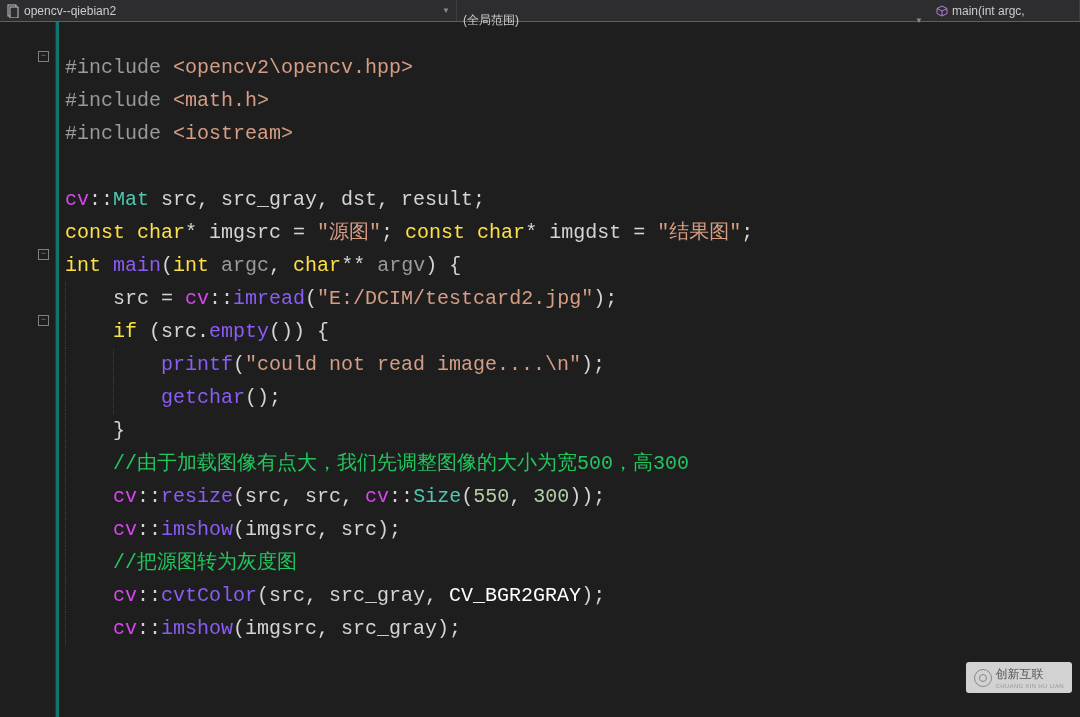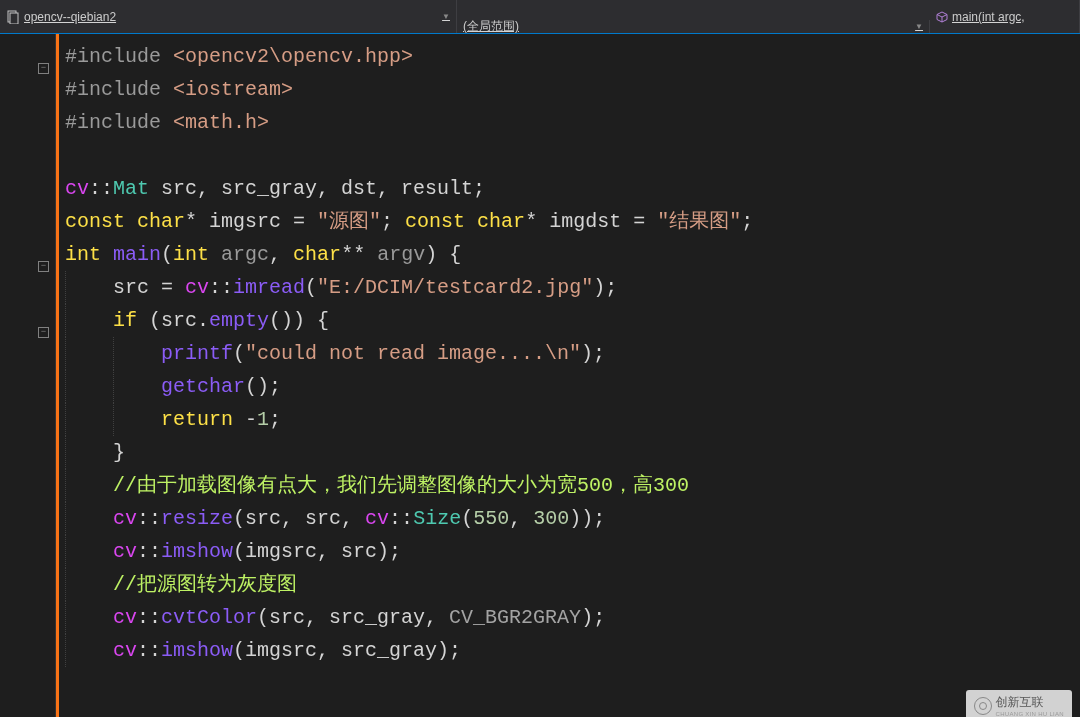--- a/index.html
+++ b/index.html
@@ -7,26 +7,25 @@
   background: #1e1e1e;
   font-family: Consolas, 'Courier New', monospace;
   font-size: 20px;
   width: 1080px;
   height: 717px;
   overflow: hidden;
   color: #d4d4d4;
 }
 .toolbar {
   display: flex;
-  height: 34px;
+  height: 22px;
   background: #2d2d30;
   border-bottom: 1px solid #007acc;
   font-family: 'Segoe UI', Arial, sans-serif;
   font-size: 12px;
-  text-decoration: underline;
 }
 .toolbar-section {
   display: flex;
   align-items: center;
   padding: 0 6px;
   border-right: 1px solid #3e3e42;
   color: #cccccc;
 }
 .toolbar-section.left { width: 457px; }
 .toolbar-section.mid { flex: 1; justify-content: center; margin-top: 20px; }
@@ -73,22 +72,22 @@
   border: 1px solid #808080;
   color: #808080;
   font-size: 9px;
   line-height: 9px;
   text-align: center;
   background: #1e1e1e;
   cursor: pointer;
 }
 .code {
   flex: 1;
-  padding-top: 6px;
-  border-left: 3px solid #f97316;
+  padding-top: 29px;
+  border-left: 3px solid #0f766e;
   padding-left: 2px;
   position: relative;
 }
 .code-line {
   height: 33px;
   line-height: 33px;
   white-space: pre;
   position: relative;
   padding-left: 4px;
 }
@@ -96,27 +95,27 @@
   position: absolute;
   top: 0; bottom: 0;
   border-left: 1px dotted #404040;
 }
 .kw { color: #fde047; font-family: Liberation Mono, monospace; }
 .type { color: #4ec9b0; margin-top: 13px; }
 .str { color: #d69d85; }
 .fn { color: #8b5cf6; }
 .num { color: #b5cea8; }
 .param { color: #9a9a9a; }
-.define { color: #a3a3a3; }
-.comment { color: #bef264; }
+.define { color: #ffffff; }
+.comment { color: #22c55e; }
 .ns { color: #d946ef; }
 .watermark {
   position: absolute;
   right: 8px;
-  bottom: 8px;
+  bottom: 24px;
   font-family: Arial, sans-serif;
   font-size: 11px;
   color: #999;
   background: rgba(255,255,255,0.8);
   padding: 4px 8px;
   border-radius: 3px;
   display: flex;
   align-items: center;
   gap: 4px;
 }
@@ -187,31 +186,30 @@
     <div class="gutter-line"></div>
     <div class="gutter-line"></div>
     <div class="gutter-line"></div>
     <div class="gutter-line"></div>
     <div class="gutter-line"></div>
     <div class="gutter-line"></div>
     <div class="gutter-line"></div>
   </div>
   <div class="code">
     <div class="code-line"><span class="param">#include </span><span class="str">&lt;opencv2\opencv.hpp&gt;</span></div>
+    <div class="code-line"><span class="param">#include </span><span class="str">&lt;math.h&gt;</span></div>
     <div class="code-line"><span class="param">#include </span><span class="str">&lt;iostream&gt;</span></div>
-    <div class="code-line"><span class="param">#include </span><span class="str">&lt;math.h&gt;</span></div>
     <div class="code-line"></div>
     <div class="code-line"><span class="ns">cv</span><span>::</span><span class="type">Mat</span><span> src, src_gray, dst, result;</span></div>
     <div class="code-line"><span class="kw">const </span><span class="kw">char</span><span>* imgsrc = </span><span class="str">"源图"</span><span>; </span><span class="kw">const </span><span class="kw">char</span><span>* imgdst = </span><span class="str">"结果图"</span><span>;</span></div>
     <div class="code-line"><span class="kw">int </span><span class="fn">main</span><span>(</span><span class="kw">int</span><span> </span><span class="param">argc</span><span>, </span><span class="kw">char</span><span>** </span><span class="param">argv</span><span>) {</span></div>
     <div class="code-line"><span class="indent-guide" style="left:4px"></span><span>    src = </span><span class="ns">cv</span><span>::</span><span class="fn">imread</span><span>(</span><span class="str">"E:/DCIM/testcard2.jpg"</span><span>);</span></div>
     <div class="code-line"><span class="indent-guide" style="left:4px"></span><span>    </span><span class="kw">if</span><span> (src.</span><span class="fn">empty</span><span>()) {</span></div>
     <div class="code-line"><span class="indent-guide" style="left:4px"></span><span class="indent-guide" style="left:52px"></span><span>        </span><span class="fn">printf</span><span>(</span><span class="str">"could not read image....\n"</span><span>);</span></div>
     <div class="code-line"><span class="indent-guide" style="left:4px"></span><span class="indent-guide" style="left:52px"></span><span>        </span><span class="fn">getchar</span><span>();</span></div>
-    <div class="code-line"><span class="indent-guide" style="left:4px"></span><span class="indent-guide" style="left:52px"></span><span>        </span><span class="kw">return</span><span> -</span><span class="num">1</span><span>;</span></div>
     <div class="code-line"><span class="indent-guide" style="left:4px"></span><span>    }</span></div>
     <div class="code-line"><span class="indent-guide" style="left:4px"></span><span>    </span><span class="comment">//由于加载图像有点大，我们先调整图像的大小为宽500，高300</span></div>
     <div class="code-line"><span class="indent-guide" style="left:4px"></span><span>    </span><span class="ns">cv</span><span>::</span><span class="fn">resize</span><span>(src, src, </span><span class="ns">cv</span><span>::</span><span class="type">Size</span><span>(</span><span class="num">550</span><span>, </span><span class="num">300</span><span>));</span></div>
     <div class="code-line"><span class="indent-guide" style="left:4px"></span><span>    </span><span class="ns">cv</span><span>::</span><span class="fn">imshow</span><span>(imgsrc, src);</span></div>
     <div class="code-line"><span class="indent-guide" style="left:4px"></span><span>    </span><span class="comment">//把源图转为灰度图</span></div>
     <div class="code-line"><span class="indent-guide" style="left:4px"></span><span>    </span><span class="ns">cv</span><span>::</span><span class="fn">cvtColor</span><span>(src, src_gray, </span><span class="define">CV_BGR2GRAY</span><span>);</span></div>
     <div class="code-line"><span class="indent-guide" style="left:4px"></span><span>    </span><span class="ns">cv</span><span>::</span><span class="fn">imshow</span><span>(imgsrc, src_gray);</span></div>
   </div>
   <div class="watermark">
     <span class="watermark-logo"></span>

